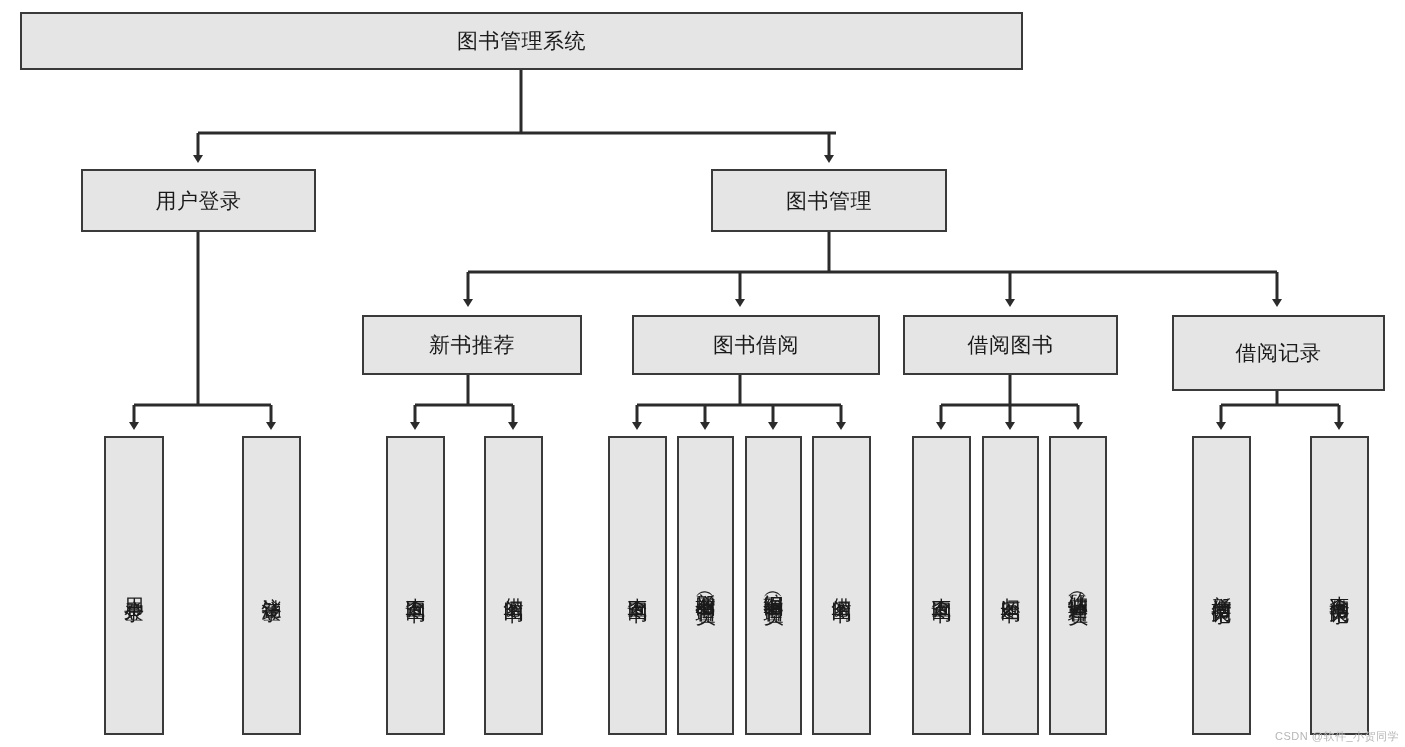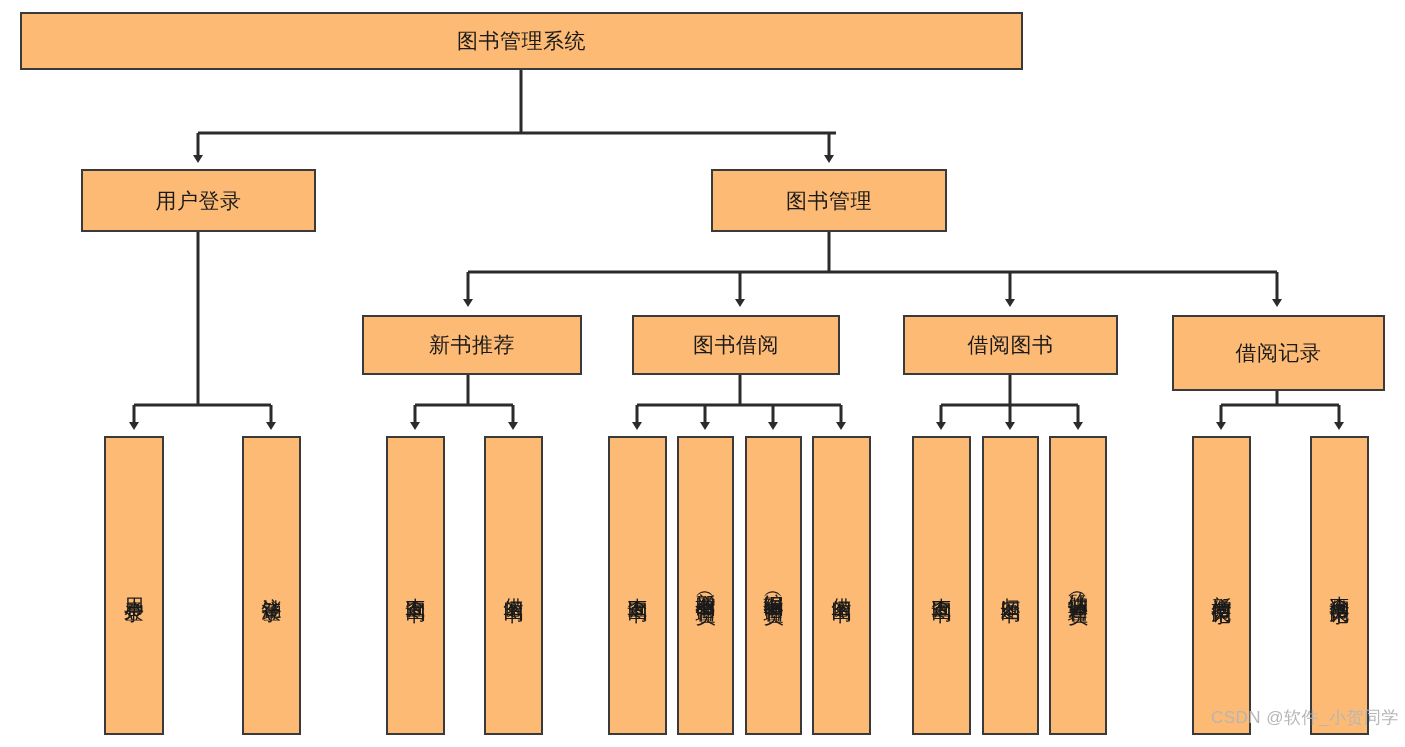--- a/index.html
+++ b/index.html
@@ -2,21 +2,21 @@
 <html><head>
 <meta charset="utf-8">
 <style>
   html,body{margin:0;padding:0;background:#ffffff;}
   body{font-family:"Liberation Sans","DejaVu Sans",sans-serif;}
   #canvas{position:relative;width:1405px;height:747px;background:#ffffff;overflow:hidden;}
   #wires{position:absolute;left:0;top:0;width:1405px;height:747px;pointer-events:none;}
   .node{
     position:absolute;
     box-sizing:border-box;
-    background:#fdba74;
+    background:#e5e5e5;
     border:2px solid #3a3a3a;
     display:flex;
     align-items:center;
     justify-content:center;
     color:#1a1a1a;
   }
   .node .lbl{
     font-size:21px;
     line-height:1.12;
     letter-spacing:0.5px;
@@ -29,22 +29,22 @@
     font-size:20px;
     line-height:1.25;
     letter-spacing:2px;
     white-space:normal;
     max-height:268px;
   }
   .node.leaf{align-items:center;justify-content:center;}
   #watermark{
     position:absolute;
     right:6px;
-    bottom:18px;
-    font-size:17px;
+    bottom:3px;
+    font-size:11px;
     color:#b6b6b6;
     white-space:nowrap;
     letter-spacing:0.5px;
   }
 </style>
 </head>
 <body>
 
 <div id="canvas">
 
@@ -105,21 +105,21 @@
   <div class="node" style="left:81px;top:169px;width:235px;height:63px;">
     <span class="lbl">用户登录</span>
   </div>
   <div class="node" style="left:711px;top:169px;width:236px;height:63px;">
     <span class="lbl">图书管理</span>
   </div>
 
   <div class="node" style="left:362px;top:315px;width:220px;height:60px;">
     <span class="lbl">新书推荐</span>
   </div>
-  <div class="node" style="left:632px;top:315px;width:208px;height:60px;">
+  <div class="node" style="left:632px;top:315px;width:248px;height:60px;">
     <span class="lbl">图书借阅</span>
   </div>
   <div class="node" style="left:903px;top:315px;width:215px;height:60px;">
     <span class="lbl">借阅图书</span>
   </div>
   <div class="node" style="left:1172px;top:315px;width:213px;height:76px;">
     <span class="lbl">借阅记录</span>
   </div>
 
   <div class="node leaf" style="left:104px;top:436px;width:60px;height:299px;">

